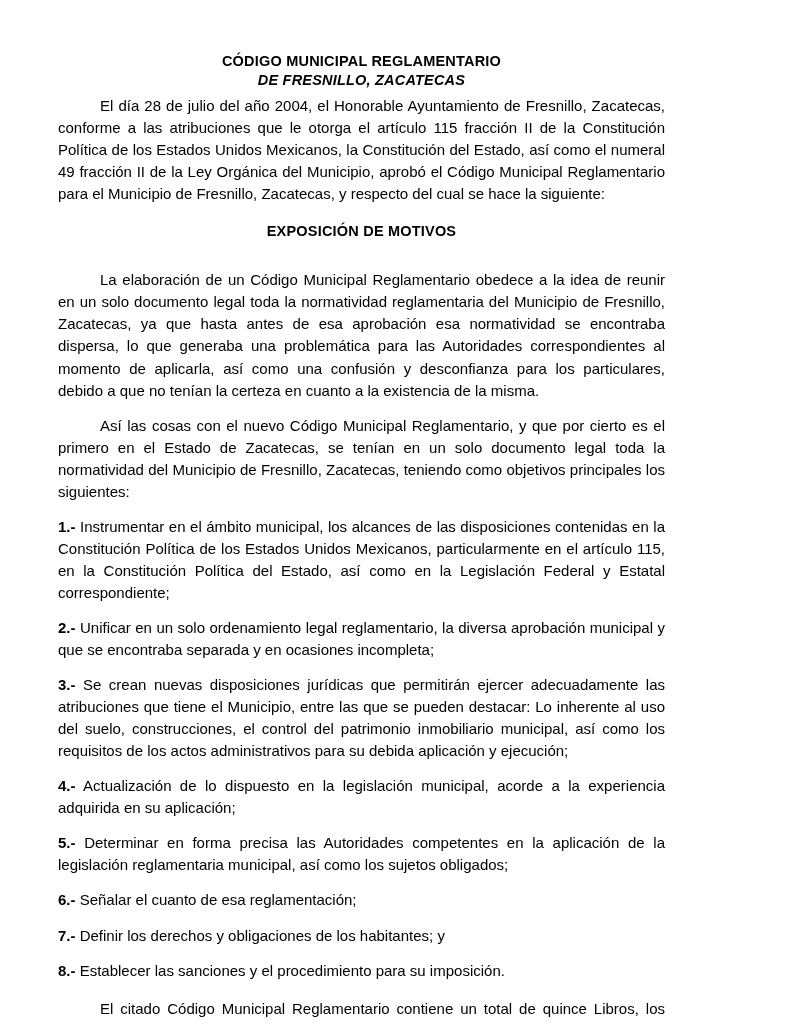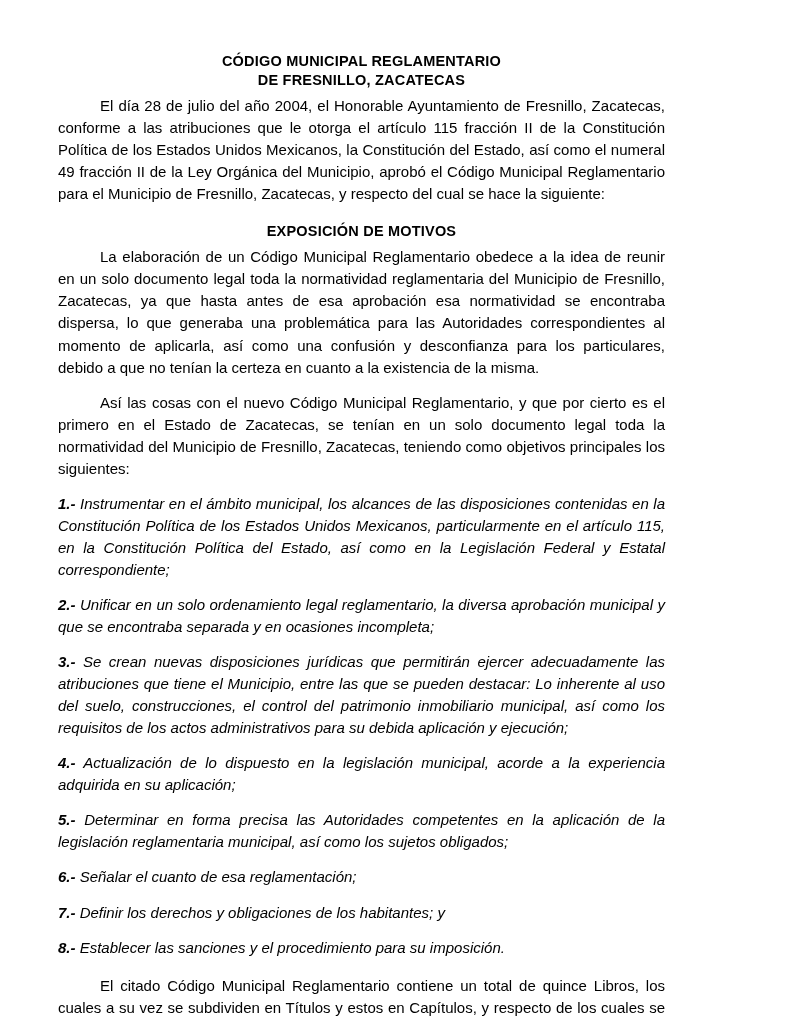--- a/index.html
+++ b/index.html
@@ -25,41 +25,41 @@
   .doc-title {
     text-align: center;
     font-size: 14.5px;
     font-weight: bold;
     line-height: 1.28;
     letter-spacing: 0.2px;
     margin: 0 0 6px 0;
   }
   .doc-title .line2 {
     display: block;
+    font-style: italic;
   }
   .section-heading {
     text-align: center;
     font-size: 14.5px;
     font-weight: bold;
     letter-spacing: 0.2px;
-    margin: 18px 0 7px 0;
+    margin: 18px 0 30px 0;
   }
   p.body-par {
     font-size: 15px;
     line-height: 1.47;
     text-align: justify;
     text-justify: inter-word;
     margin: 0 0 13px 0;
   }
   p.indent {
     text-indent: 42px;
   }
   p.numbered {
     margin: 0 0 13px 0;
-    font-style: italic;
   }
   p.numbered b {
     font-weight: bold;
   }
   .spacer-small { height: 3px; }
 </style>
 </head>
 <body>
 
 <div class="page">

